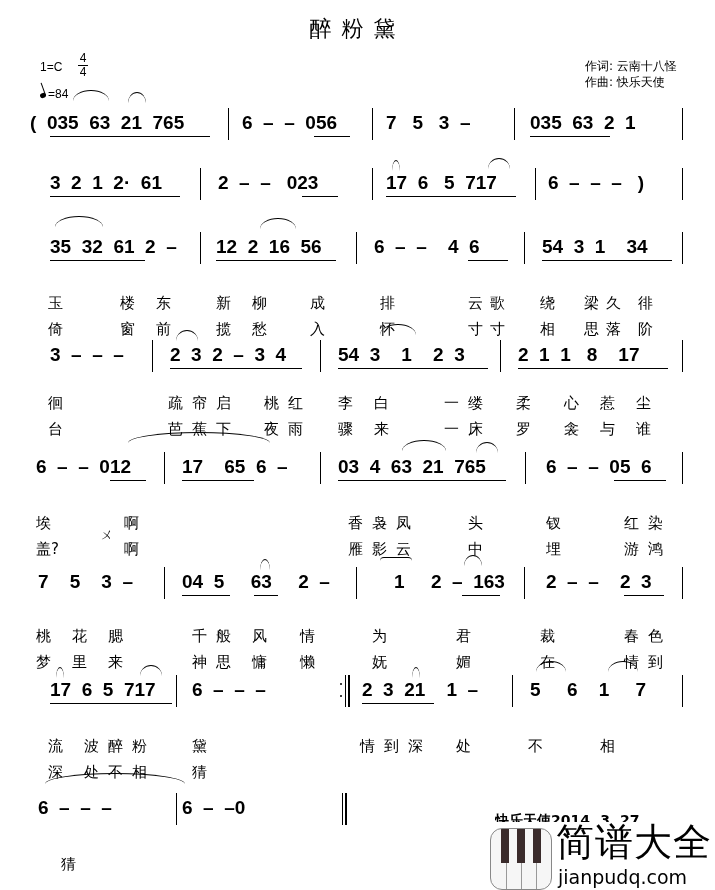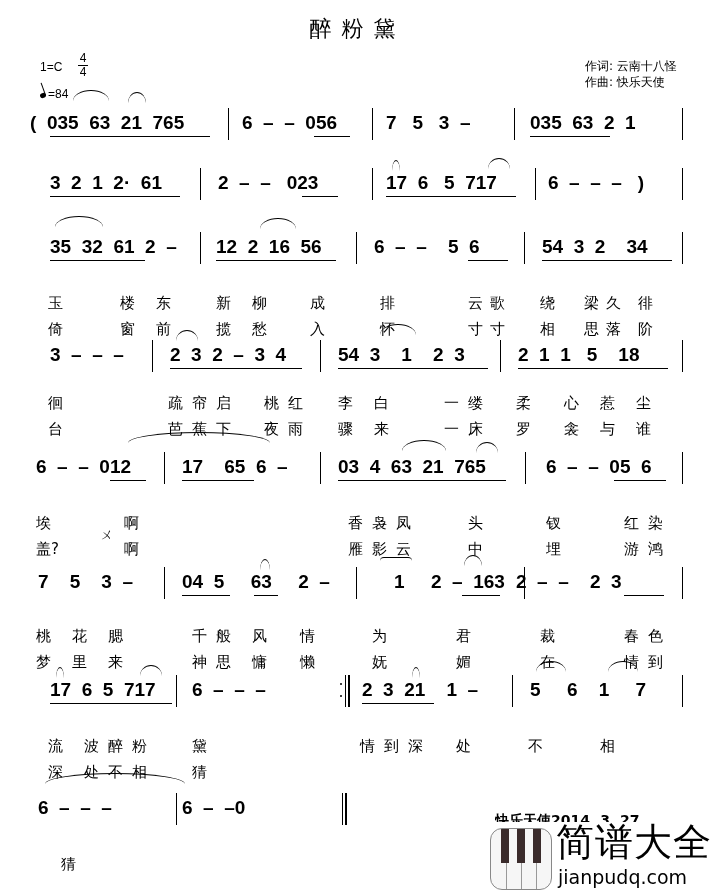--- a/index.html
+++ b/index.html
@@ -81,24 +81,24 @@
 
 <div class="row" style="top:236px;">
   <div class="arc" style="left:55px;top:-20px;width:48px;"></div>
   <div class="arc" style="left:260px;top:-18px;width:36px;"></div>
   <span class="seg" style="left:50px;">35  32  61  2  –</span>
   <div class="ul" style="left:50px;top:24px;width:95px;"></div>
   <div class="bar" style="left:200px;top:-4px;"></div>
   <span class="seg" style="left:216px;">12  2  16  56</span>
   <div class="ul" style="left:216px;top:24px;width:120px;"></div>
   <div class="bar" style="left:356px;top:-4px;"></div>
-  <span class="seg" style="left:374px;">6  –  –    5  6</span>
+  <span class="seg" style="left:374px;">6  –  –    4  6</span>
   <div class="ul" style="left:468px;top:24px;width:40px;"></div>
   <div class="bar" style="left:524px;top:-4px;"></div>
-  <span class="seg" style="left:542px;">54  3  2    34</span>
+  <span class="seg" style="left:542px;">54  3  1    34</span>
   <div class="ul" style="left:542px;top:24px;width:130px;"></div>
   <div class="bar" style="left:682px;top:-4px;"></div>
   <div class="lyr" style="left:48px;top:40px;">
     <span style="position:absolute;left:0;">玉</span><span style="position:absolute;left:72px;">楼</span><span style="position:absolute;left:108px;">东</span><span style="position:absolute;left:168px;">新</span><span style="position:absolute;left:204px;">柳</span><span style="position:absolute;left:262px;">成</span><span style="position:absolute;left:332px;">排</span><span style="position:absolute;left:420px;">云</span><span style="position:absolute;left:442px;">歌</span><span style="position:absolute;left:492px;">绕</span><span style="position:absolute;left:536px;">梁</span><span style="position:absolute;left:558px;">久</span><span style="position:absolute;left:590px;">徘</span>
   </div>
   <div class="lyr" style="left:48px;top:66px;">
     <span style="position:absolute;left:0;">倚</span><span style="position:absolute;left:72px;">窗</span><span style="position:absolute;left:108px;">前</span><span style="position:absolute;left:168px;">揽</span><span style="position:absolute;left:204px;">愁</span><span style="position:absolute;left:262px;">入</span><span style="position:absolute;left:332px;">怀</span><span style="position:absolute;left:420px;">寸</span><span style="position:absolute;left:442px;">寸</span><span style="position:absolute;left:492px;">相</span><span style="position:absolute;left:536px;">思</span><span style="position:absolute;left:558px;">落</span><span style="position:absolute;left:590px;">阶</span>
   </div>
 </div>
 
@@ -106,21 +106,21 @@
   <div class="arc" style="left:176px;top:-14px;width:22px;"></div>
   <div class="arc" style="left:380px;top:-20px;width:36px;"></div>
   <span class="seg" style="left:50px;">3  –  –  –</span>
   <div class="bar" style="left:152px;top:-4px;"></div>
   <span class="seg" style="left:170px;">2  3  2  –  3  4</span>
   <div class="ul" style="left:170px;top:24px;width:132px;"></div>
   <div class="bar" style="left:320px;top:-4px;"></div>
   <span class="seg" style="left:338px;">54  3    1    2  3</span>
   <div class="ul" style="left:338px;top:24px;width:150px;"></div>
   <div class="bar" style="left:500px;top:-4px;"></div>
-  <span class="seg" style="left:518px;">2  1  1   5    18</span>
+  <span class="seg" style="left:518px;">2  1  1   8    17</span>
   <div class="ul" style="left:518px;top:24px;width:150px;"></div>
   <div class="bar" style="left:682px;top:-4px;"></div>
   <div class="lyr" style="left:48px;top:32px;">
     <span style="position:absolute;left:0;">徊</span><span style="position:absolute;left:120px;">疏</span><span style="position:absolute;left:144px;">帘</span><span style="position:absolute;left:168px;">启</span><span style="position:absolute;left:216px;">桃</span><span style="position:absolute;left:240px;">红</span><span style="position:absolute;left:290px;">李</span><span style="position:absolute;left:326px;">白</span><span style="position:absolute;left:396px;">一</span><span style="position:absolute;left:420px;">缕</span><span style="position:absolute;left:468px;">柔</span><span style="position:absolute;left:516px;">心</span><span style="position:absolute;left:552px;">惹</span><span style="position:absolute;left:588px;">尘</span>
   </div>
   <div class="lyr" style="left:48px;top:58px;">
     <span style="position:absolute;left:0;">台</span><span style="position:absolute;left:120px;">芭</span><span style="position:absolute;left:144px;">蕉</span><span style="position:absolute;left:168px;">下</span><span style="position:absolute;left:216px;">夜</span><span style="position:absolute;left:240px;">雨</span><span style="position:absolute;left:290px;">骤</span><span style="position:absolute;left:326px;">来</span><span style="position:absolute;left:396px;">一</span><span style="position:absolute;left:420px;">床</span><span style="position:absolute;left:468px;">罗</span><span style="position:absolute;left:516px;">衾</span><span style="position:absolute;left:552px;">与</span><span style="position:absolute;left:588px;">谁</span>
   </div>
 </div>
 
@@ -155,21 +155,21 @@
   <div class="arc" style="left:464px;top:-16px;width:18px;"></div>
   <span class="seg" style="left:38px;">7    5    3  –</span>
   <div class="bar" style="left:164px;top:-4px;"></div>
   <span class="seg" style="left:182px;">04  5     63     2  –</span>
   <div class="ul" style="left:182px;top:24px;width:48px;"></div>
   <div class="ul" style="left:254px;top:24px;width:24px;"></div>
   <div class="bar" style="left:356px;top:-4px;"></div>
   <span class="seg" style="left:394px;">1     2  –  163</span>
   <div class="ul" style="left:462px;top:24px;width:38px;"></div>
   <div class="bar" style="left:524px;top:-4px;"></div>
-  <span class="seg" style="left:516px;">2  –  –    2  3</span>
+  <span class="seg" style="left:546px;">2  –  –    2  3</span>
   <div class="ul" style="left:624px;top:24px;width:40px;"></div>
   <div class="bar" style="left:682px;top:-4px;"></div>
   <div class="lyr" style="left:36px;top:38px;">
     <span style="position:absolute;left:0;">桃</span><span style="position:absolute;left:36px;">花</span><span style="position:absolute;left:72px;">腮</span><span style="position:absolute;left:156px;">千</span><span style="position:absolute;left:180px;">般</span><span style="position:absolute;left:216px;">风</span><span style="position:absolute;left:264px;">情</span><span style="position:absolute;left:336px;">为</span><span style="position:absolute;left:420px;">君</span><span style="position:absolute;left:504px;">裁</span><span style="position:absolute;left:588px;">春</span><span style="position:absolute;left:612px;">色</span>
   </div>
   <div class="lyr" style="left:36px;top:64px;">
     <span style="position:absolute;left:0;">梦</span><span style="position:absolute;left:36px;">里</span><span style="position:absolute;left:72px;">来</span><span style="position:absolute;left:156px;">神</span><span style="position:absolute;left:180px;">思</span><span style="position:absolute;left:216px;">慵</span><span style="position:absolute;left:264px;">懒</span><span style="position:absolute;left:336px;">妩</span><span style="position:absolute;left:420px;">媚</span><span style="position:absolute;left:504px;">在</span><span style="position:absolute;left:588px;">情</span><span style="position:absolute;left:612px;">到</span>
   </div>
 </div>
 

